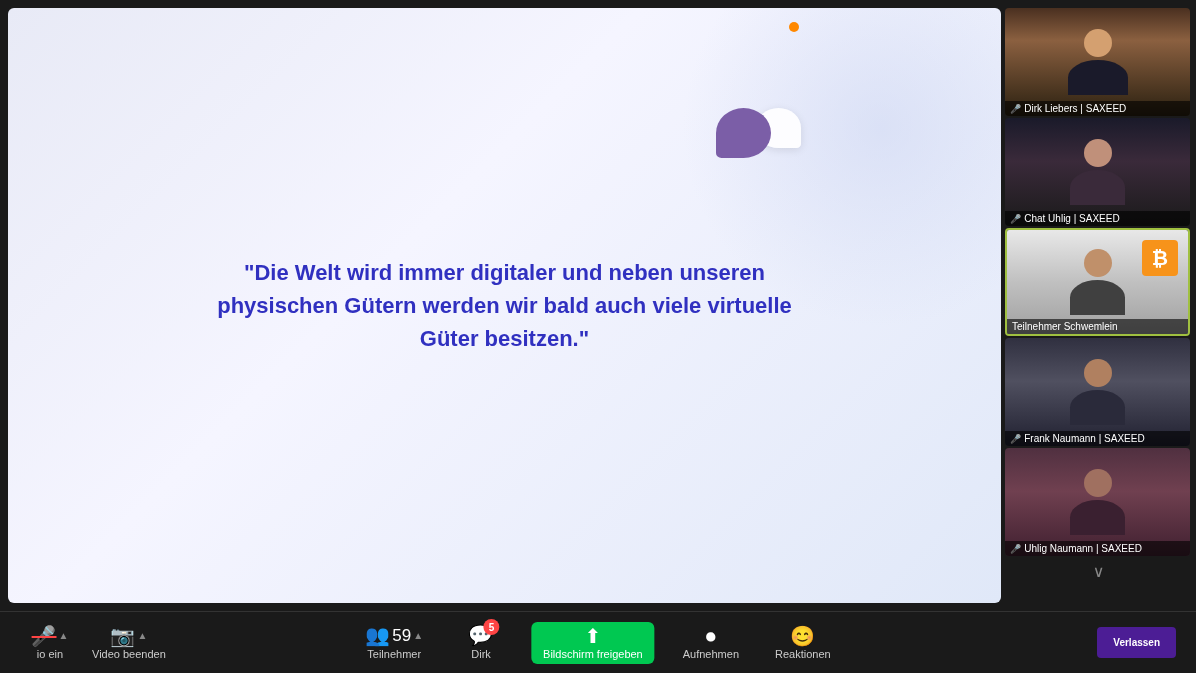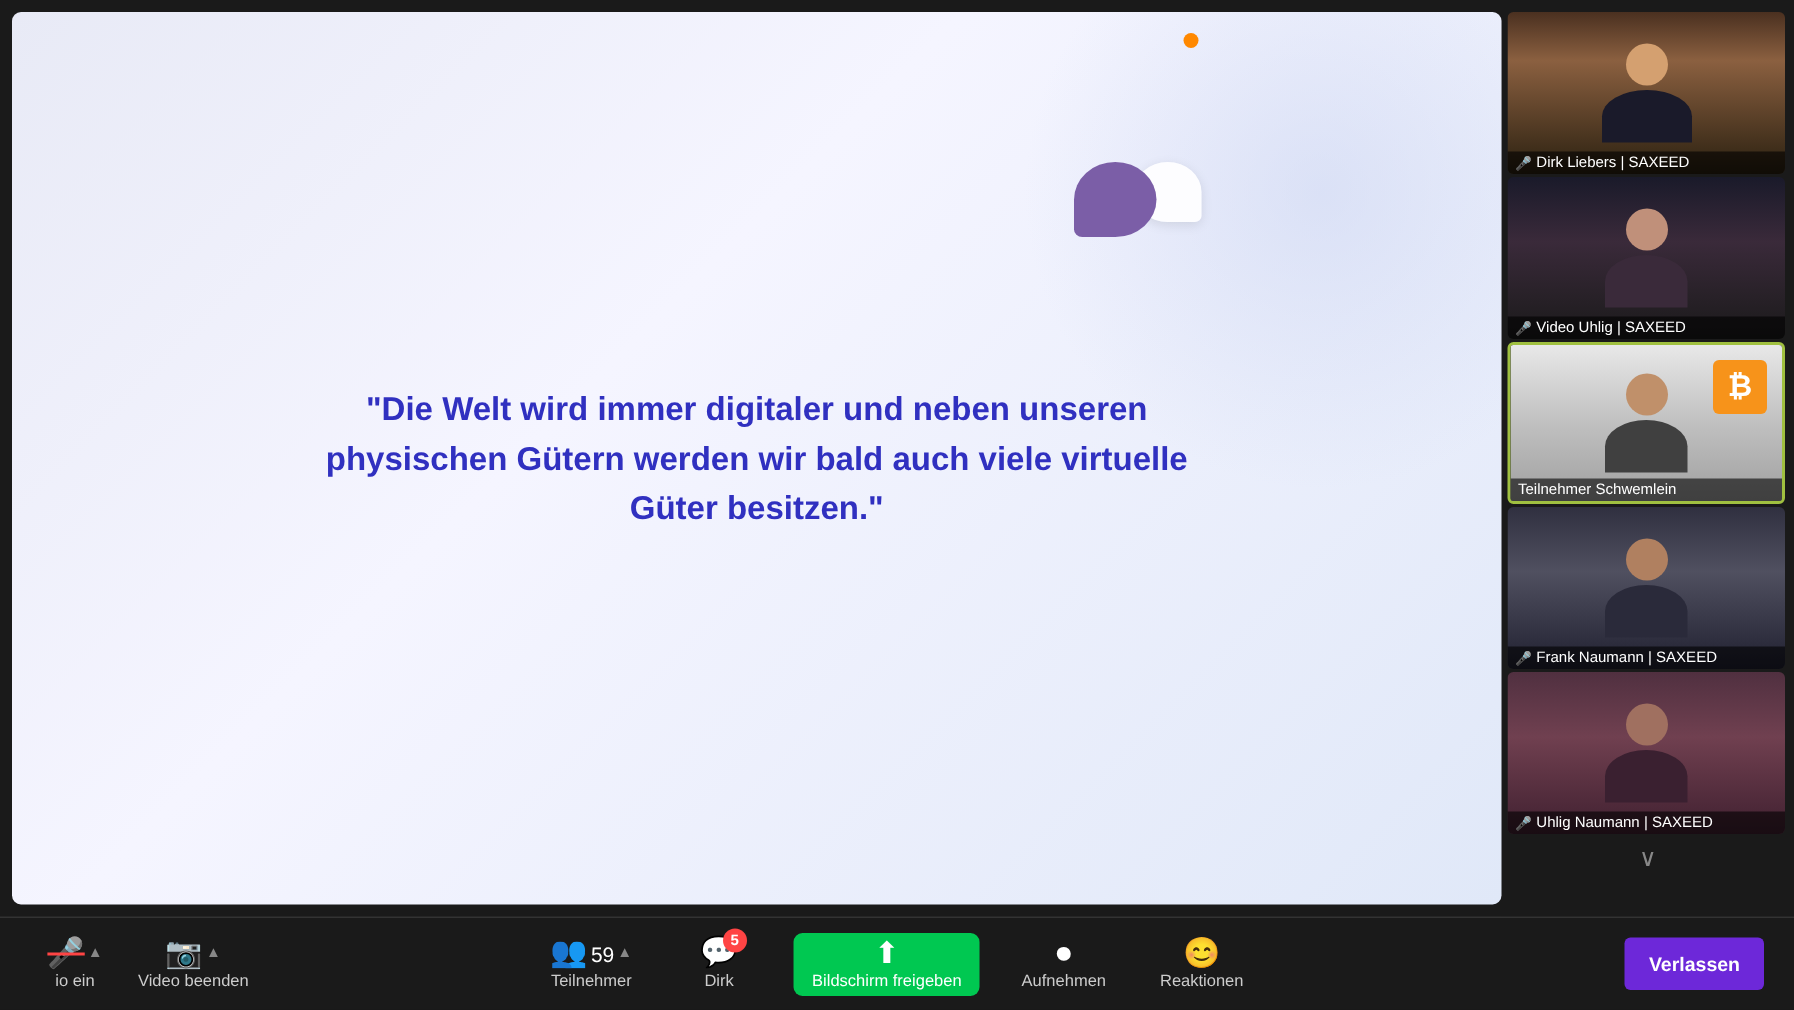--- a/index.html
+++ b/index.html
@@ -309,26 +309,26 @@
       background: #00c851;
       border-radius: 6px;
       padding: 4px 12px;
     }
 
     .share-btn .label {
       color: white;
     }
 
     .leave-btn {
-      background: #6d28d9;
+      background: #4c1d95;
       color: white;
       border: none;
       border-radius: 4px;
       padding: 10px 16px;
-      font-size: 13px;
+      font-size: 10px;
       font-weight: bold;
       cursor: pointer;
       white-space: nowrap;
       text-align: center;
     }
 
     .orange-dot {
       position: absolute;
       top: 14px;
       right: 202px;
@@ -375,21 +375,21 @@
 
     <div class="participant-tile tile-2">
       <div class="participant-video-bg">
         <div class="person-silhouette">
           <div class="person-head"></div>
           <div class="person-body"></div>
         </div>
       </div>
       <div class="participant-label">
         <span class="mic-off-icon">🎤</span>
-        <span>Video Uhlig | SAXEED</span>
+        <span>Chat Uhlig | SAXEED</span>
       </div>
     </div>
 
     <div class="participant-tile tile-3 active-speaker">
       <div class="participant-video-bg">
         <div class="person-silhouette">
           <div class="person-head"></div>
           <div class="person-body"></div>
         </div>
         <div class="bitcoin-icon">₿</div>
@@ -452,21 +452,21 @@
     </div>
   </div>
 
   <div class="toolbar-center">
 
     <div class="toolbar-btn">
       <div class="btn-with-caret">
         <div class="badge-container">
           <span class="icon participants-icon">👥</span>
         </div>
-        <span style="color:white;font-size:14px;">59</span>
+        <span style="color:white;font-size:17px;">59</span>
         <span class="caret">▲</span>
       </div>
       <span class="label">Teilnehmer</span>
     </div>
 
     <div class="toolbar-btn">
       <div class="badge-container">
         <span class="icon">💬</span>
         <span class="badge">5</span>
       </div>

